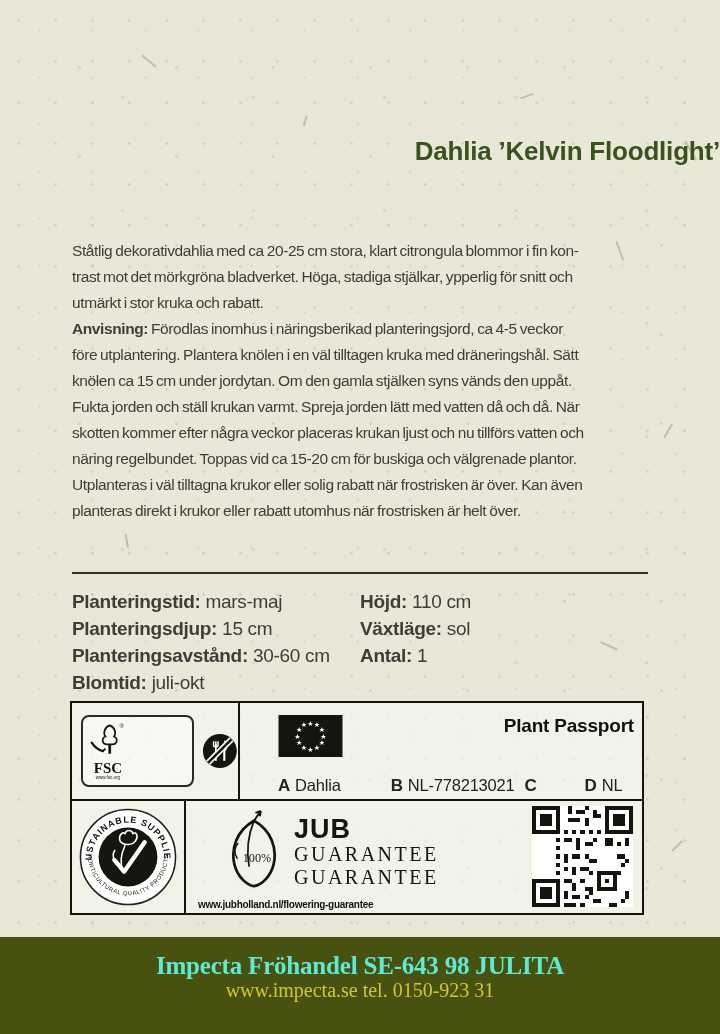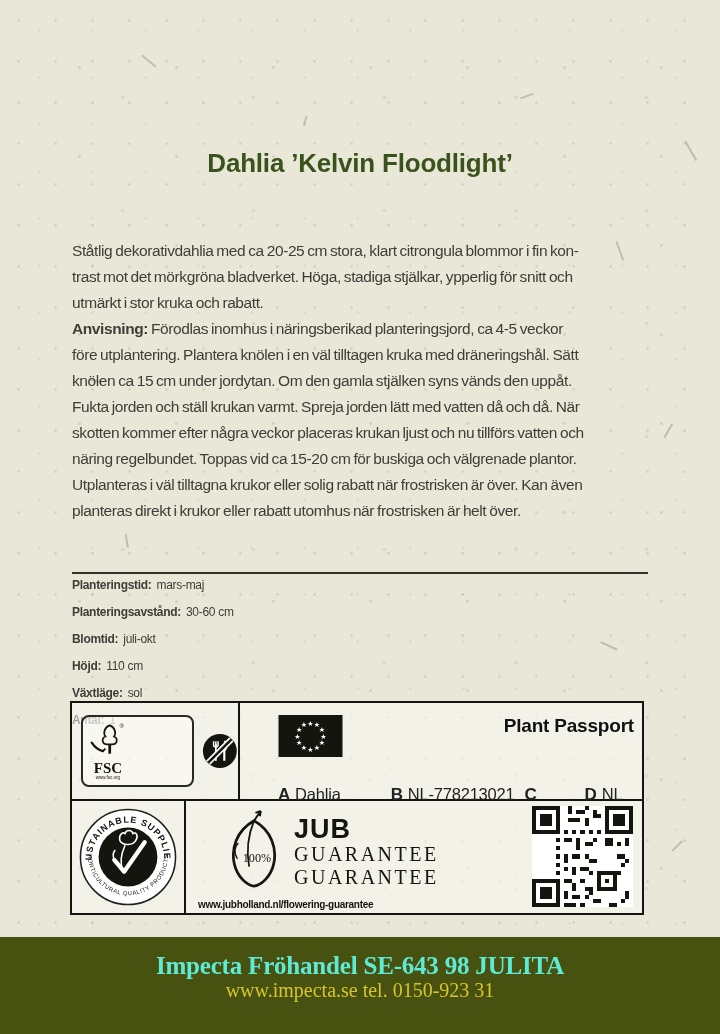--- a/index.html
+++ b/index.html
@@ -11,54 +11,54 @@
       radial-gradient(rgba(110,104,82,.11) 1px, transparent 1.6px),
       radial-gradient(rgba(70,66,50,.13) 1.1px, transparent 2px),
       radial-gradient(rgba(150,145,120,.18) 1.4px, transparent 2.4px);
     background-size:37px 41px,53px 47px,97px 89px,131px 113px;
     background-position:0 0,13px 7px,31px 23px,57px 41px;
     font-family:"Liberation Sans",sans-serif;
     color:#3e3d37;
   }
   .fiber{position:absolute;height:1.5px;background:#5b5747;opacity:.28;display:block;}
   .title{
-    position:absolute;top:148px;left:0;width:720px;text-align:center;
+    position:absolute;top:136px;left:0;width:720px;text-align:right;
     font-size:26px;font-weight:700;color:#3a531d;letter-spacing:-.2px;margin:0;
   }
   .para{
     position:absolute;left:72px;width:596px;margin:0;
     font-size:15.5px;line-height:26px;letter-spacing:-.4px;word-spacing:-1px;
     white-space:pre-line;color:#3e3d37;
   }
   .para b{letter-spacing:-.4px;}
   .intro{top:238px;}
   .anvisning{top:316px;}
   .rule{position:absolute;top:572px;left:72px;width:576px;height:2px;background:#33322a;}
-  .attrs{position:absolute;top:572px;left:72px;width:586px;display:flex;font-size:12px;letter-spacing:-.3px;flex-direction:column;}
+  .attrs{position:absolute;top:588px;left:72px;width:586px;display:flex;font-size:19px;letter-spacing:-.3px;}
   .attrs .col{line-height:27px;}
   .attrs .col-left{width:288px;}
   .attrs b{margin-right:5px;}
   
   .cert-table{position:absolute;top:701px;left:70px;width:574px;height:214px;border:2px solid #15150f;box-sizing:border-box;background:rgba(252,252,248,.55);}
   .row1{height:96px;border-bottom:2px solid #15150f;display:flex;}
   .row2{height:112px;display:flex;}
   .fsc-cell{width:168px;border-right:2px solid #15150f;display:flex;align-items:center;padding-left:9px;box-sizing:border-box;}
   .fsc-label{width:120px;height:72px;border:2px solid #2a2a24;border-radius:8px;display:flex;align-items:center;padding:2px 3px;box-sizing:border-box;background:rgba(255,255,255,.4);}
   .fsc-left{width:44px;text-align:center;color:#15150f;}
   .fsc-brand{font-family:"Liberation Serif",serif;font-weight:700;font-size:15px;line-height:13px;}
   .fsc-url{font-size:4.5px;line-height:5px;}
   .fsc-right{flex:1;text-align:center;color:#15150f;}
   .fsc-mix{font-weight:700;font-size:11px;line-height:12px;}
   .fsc-small{font-size:7px;line-height:8px;}
   .fsc-cert{font-weight:700;font-size:10.5px;line-height:13px;margin-top:2px;}
   .nofood{margin-left:8px;}
   .pp-cell{flex:1;padding:12px 8px 16px 38px;box-sizing:border-box;position:relative;}
   .pp-top{display:flex;align-items:flex-start;}
   .pp-title{margin-left:auto;font-size:19px;font-weight:700;color:#111;letter-spacing:-.2px;}
-  .pp-fields{margin-top:28px;display:flex;align-items:center;font-size:16.5px;color:#222;letter-spacing:-.2px;}
+  .pp-fields{margin-top:19px;display:flex;align-items:center;font-size:16.5px;color:#222;letter-spacing:-.2px;}
   .pp-fields b{margin-right:5px;font-size:17px;}
   .f-b{margin-left:50px;}
   .f-c{margin-left:10px;}
   .f-d{margin-left:43px;}
   .badge-cell{width:112px;border-right:2px solid #15150f;display:flex;align-items:center;justify-content:center;}
   .jub-cell{flex:1;position:relative;}
   .jub-tulip{position:absolute;left:36px;top:7px;}
   .jub-textblock{position:absolute;left:108px;top:14px;color:#15150f;}
   .jub-brand{font-size:27px;font-weight:700;letter-spacing:1px;line-height:28px;}
   .jub-line{font-family:"Liberation Serif",serif;font-size:20px;letter-spacing:2.5px;line-height:23px;}
@@ -98,20 +98,21 @@
 skotten kommer efter några veckor placeras krukan ljust och nu tillförs vatten och
 näring regelbundet. Toppas vid ca 15-20 cm för buskiga och välgrenade plantor.
 Utplanteras i väl tilltagna krukor eller solig rabatt när frostrisken är över. Kan även
 planteras direkt i krukor eller rabatt utomhus när frostrisken är helt över.</span></p>
 
   <div class="rule"></div>
 
   <div class="attrs">
     <div class="col col-left">
       <div><b>Planteringstid:</b><span>mars-maj</span></div>
+      <div><b>Planteringsdjup:</b><span>15 cm</span></div>
       <div><b>Planteringsavstånd:</b><span>30-60 cm</span></div>
       <div><b>Blomtid:</b><span>juli-okt</span></div>
     </div>
     <div class="col">
       <div><b>Höjd:</b><span>110 cm</span></div>
       <div><b>Växtläge:</b><span>sol</span></div>
       <div><b>Antal:</b><span>1</span></div>
     </div>
   </div>
 

